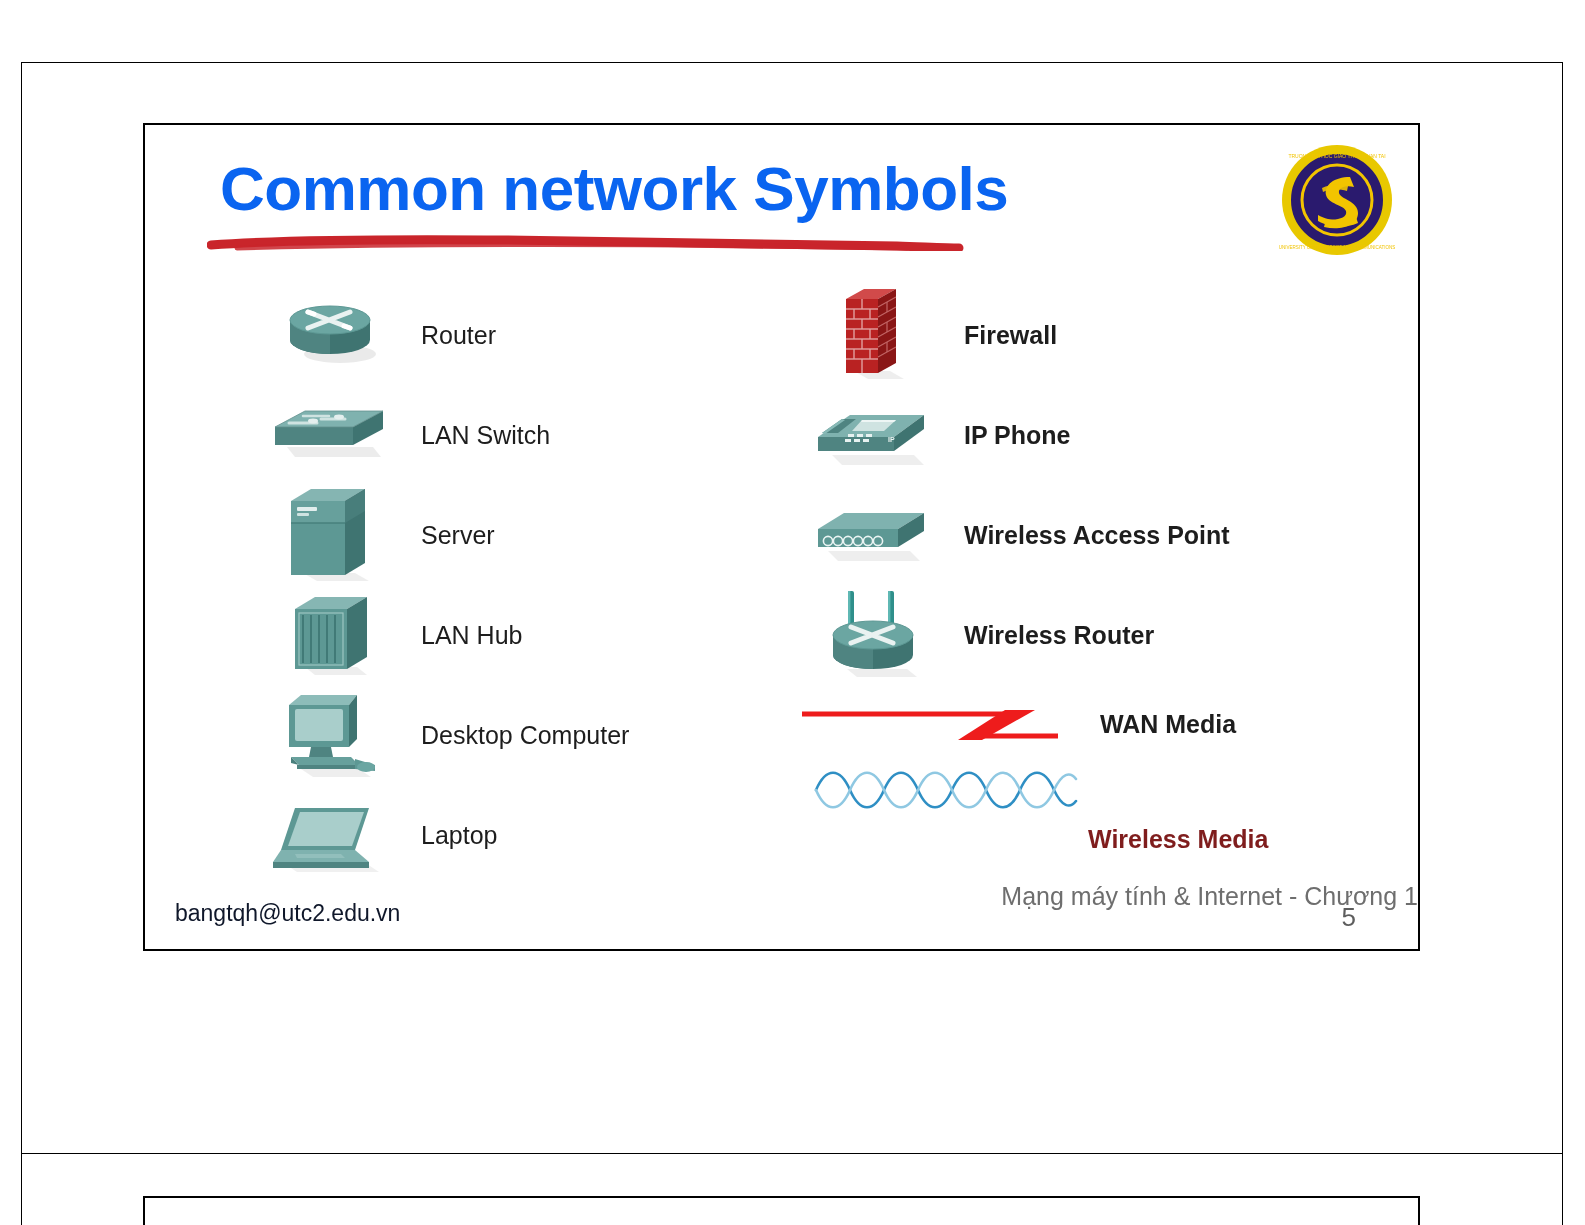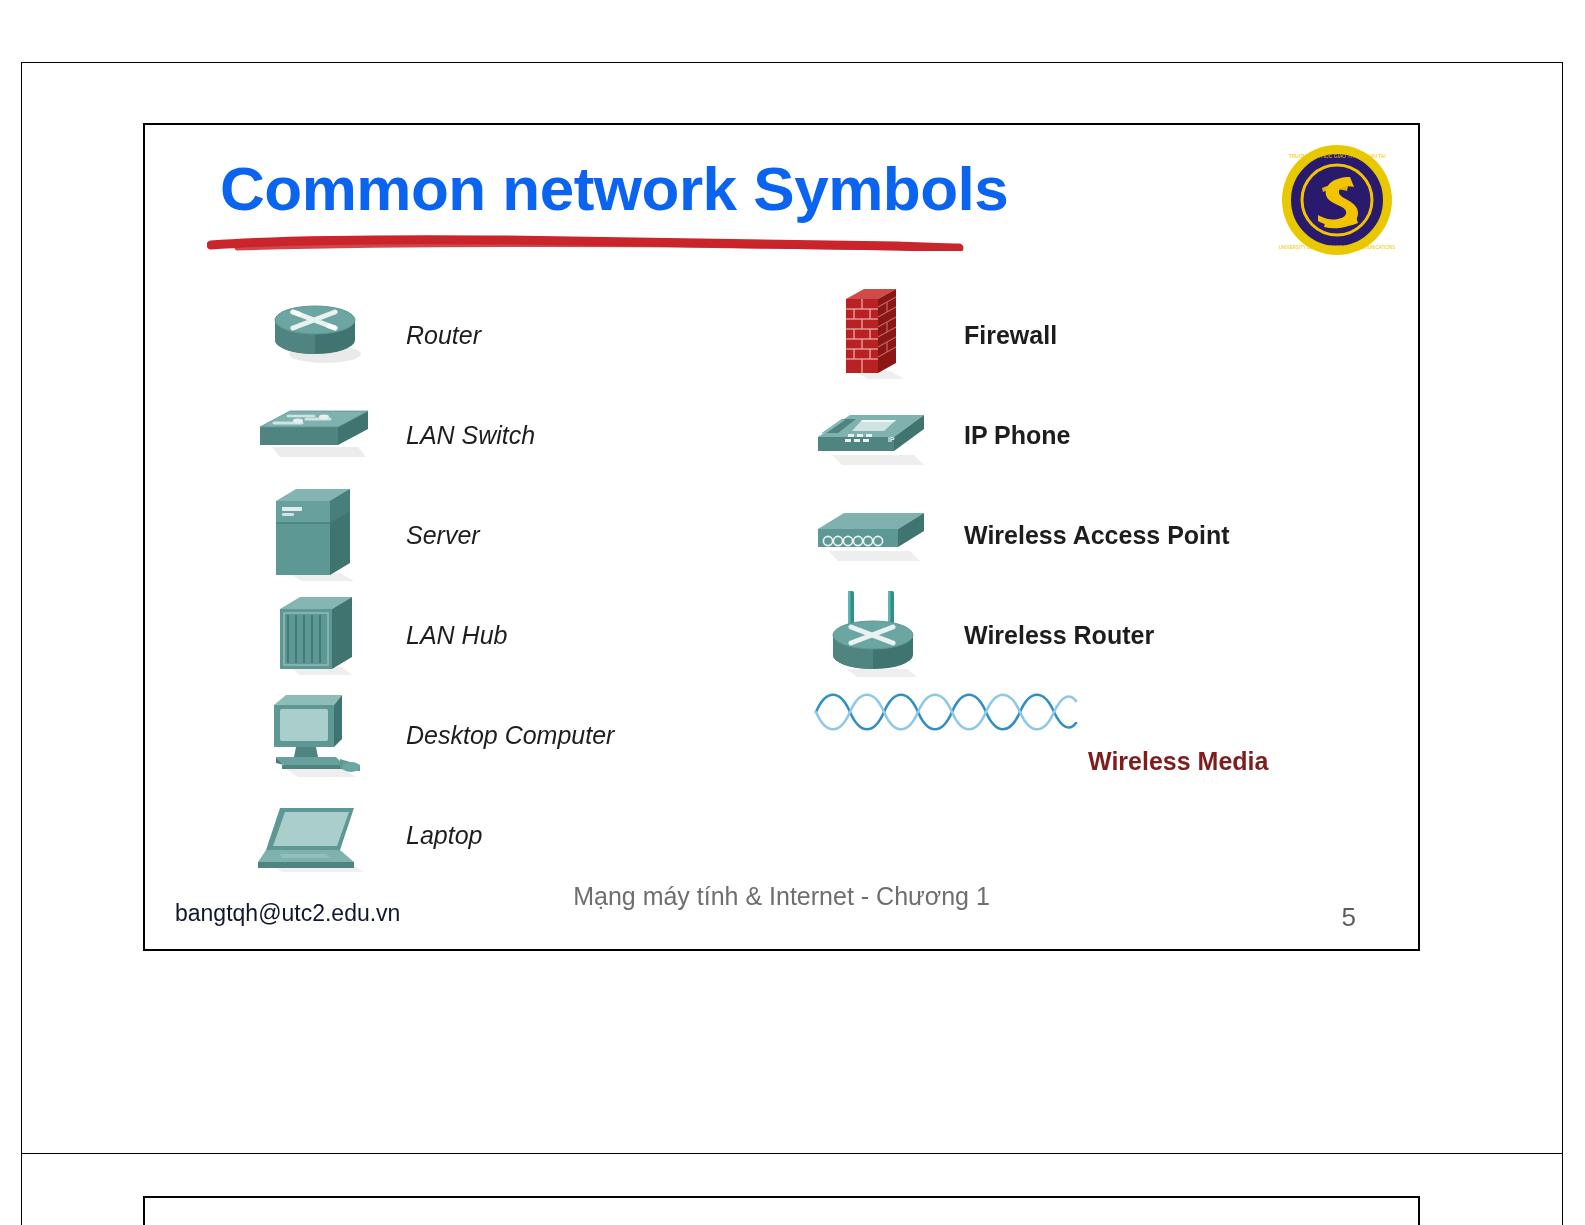--- a/index.html
+++ b/index.html
@@ -87,24 +87,23 @@
     position: absolute;
     right: 22px;
     top: 16px;
     width: 118px;
     height: 118px;
   }
 
   
   .col-left {
     position: absolute;
-    left: 97px;
+    left: 112px;
     top: 160px;
     width: 520px;
-    font-style: italic;
   }
   .col-right {
     position: absolute;
     left: 655px;
     top: 160px;
     width: 600px;
     font-weight: bold;
   }
   .sym-row {
     position: relative;
@@ -171,21 +170,21 @@
     bottom: 22px;
     font-size: 23px;
     color: #0f172a;
     margin-top: 16px;
   }
   .footer-center {
     position: absolute;
     left: 0;
     right: 0;
     bottom: 38px;
-    text-align: center;
+    text-align: right;
     font-size: 25px;
     color: #6e6e6e;
   }
   .footer-page {
     position: absolute;
     right: 62px;
     bottom: 16px;
     font-size: 26px;
     color: #5d5d5d;
   }
@@ -425,20 +424,30 @@
           <path d="M16,52 L16,72 A40,14 0 0 0 96,72 L96,52 Z" fill="#3f7471"></path>
           <path d="M16,52 L16,72 A40,14 0 0 0 56,86 L56,66 Z" fill="#4f8481"></path>
           <ellipse cx="56" cy="52" rx="40" ry="14" fill="#6ba6a2"></ellipse>
           <ellipse cx="56" cy="52" rx="40" ry="14" fill="none" stroke="#5d9894" stroke-width="1"></ellipse>
           <path d="M34,44 L76,60 M76,44 L34,60" stroke="#e9f2f1" stroke-width="5" stroke-linecap="round"></path>
         </svg>
       </div>
       <div class="sym-label">Wireless Router</div>
     </div>
 
+    <div class="media-row">
+      <div class="media-art">
+        <svg width="290" height="64" viewBox="0 0 290 64" xmlns="http://www.w3.org/2000/svg">
+          <path d="M2,22 L216,22 L176,44" stroke="#ee1c1c" stroke-width="5" fill="none"></path>
+          <path d="M176,44 L258,44" stroke="#ee1c1c" stroke-width="5" fill="none"></path>
+          <path d="M205,18 L235,18 L182,48 L158,48 Z" fill="#ee1c1c"></path>
+        </svg>
+      </div>
+      <div class="media-label">WAN Media</div>
+    </div>
 
 
     <div class="wireless-media-wrap">
       <div class="wireless-media-art">
         <svg width="270" height="54" viewBox="0 0 270 54" xmlns="http://www.w3.org/2000/svg">
           <path d="M4,27
                    C14,4 28,4 38,27 C48,50 62,50 72,27 C82,4 96,4 106,27
                    C116,50 130,50 140,27 C150,4 164,4 174,27
                    C184,50 198,50 208,27 C218,4 232,4 242,27 C250,44 258,46 264,38" stroke="#2f8fc4" stroke-width="2.6" fill="none" stroke-linecap="round"></path>
           <path d="M4,27

